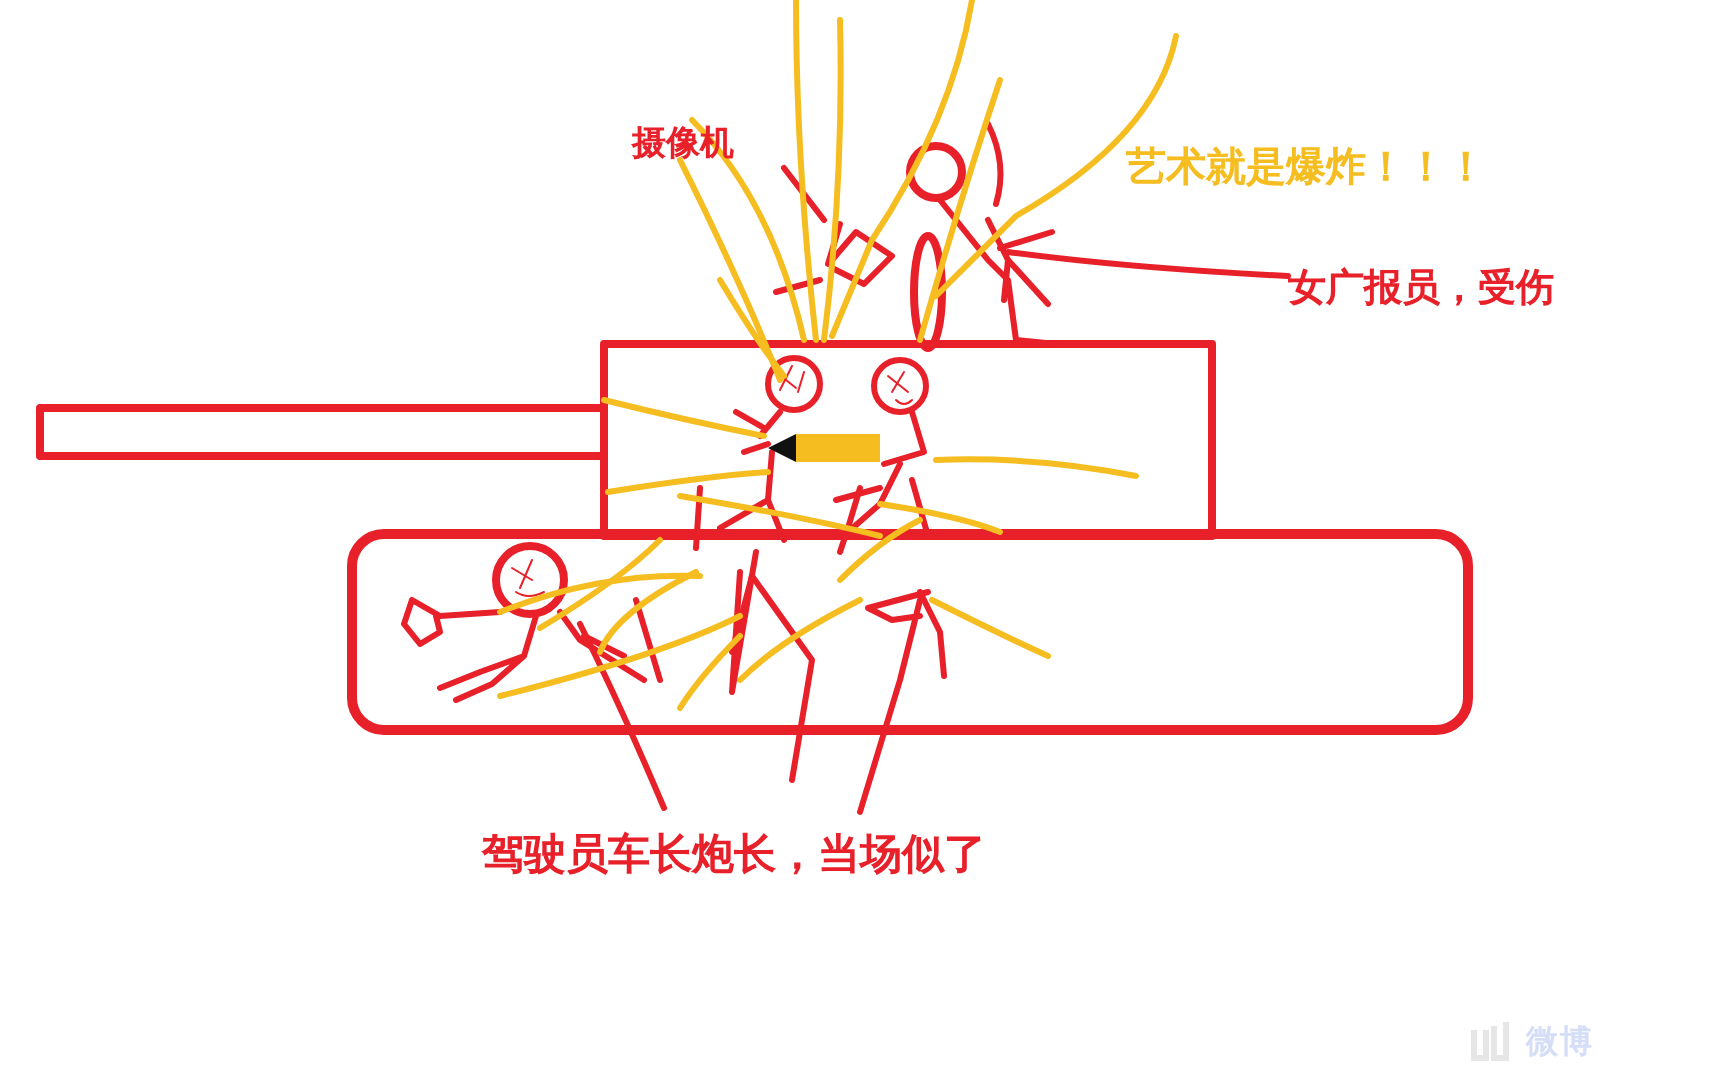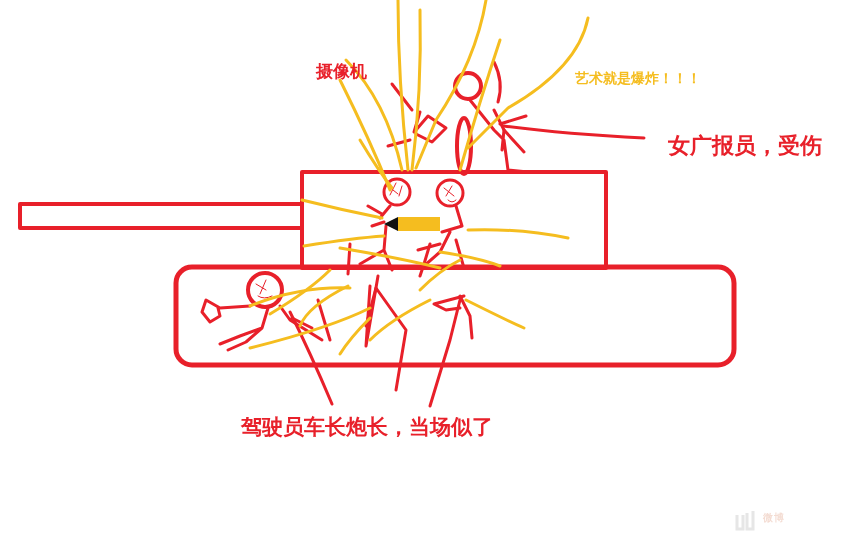--- a/index.html
+++ b/index.html
@@ -2,21 +2,21 @@
 <html><head>
   <meta charset="utf-8">
   <style>
     html, body { margin: 0; padding: 0; background: #ffffff; }
     body { width: 864px; height: 540px; position: relative; overflow: hidden; font-family: "DejaVu Sans", sans-serif; }
     .canvas { position: absolute; left: 0; top: 0; width: 864px; height: 540px; }
     .label { position: absolute; font-weight: bold; white-space: nowrap; font-family: "DejaVu Sans", sans-serif; }
     .red { color: #e8202a; }
     .yellow { color: #f5bd1f; }
     .watermark { position: absolute; left: 733px; top: 507px; width: 126px; height: 26px; opacity: 0.18; }
-    .wm-text { position: absolute; left: 30px; top: 4px; font-size: 10px; color: #c2410c; font-weight: bold; letter-spacing: 1px; }
+    .wm-text { position: absolute; left: 30px; top: 4px; font-size: 16px; color: #1d4ed8; font-weight: bold; letter-spacing: 1px; }
   </style>
 </head>
 <body>
 
 <svg class="canvas" viewBox="0 0 864 540" xmlns="http://www.w3.org/2000/svg">
   <g fill="none" stroke-linecap="round" stroke-linejoin="round">
 
     <rect x="20" y="204" width="282" height="24" stroke="#e8202a" stroke-width="4"></rect>
 
     <rect x="302" y="172" width="304" height="96" stroke="#e8202a" stroke-width="4"></rect>
@@ -87,22 +87,22 @@
       <path d="M250 348 q80 -20 120 -40"></path>
       <path d="M370 318 q-20 20 -30 36"></path>
       <path d="M430 300 q-40 20 -60 40"></path>
       <path d="M466 300 q40 20 58 28"></path>
       <path d="M460 260 q-20 10 -40 30"></path>
     </g>
   </g>
 </svg>
 
 <div class="label red" style="left:316px; top:60px; font-size:17px;">摄像机</div>
-<div class="label yellow" style="left:575px; top:70px; font-size:14px;">艺术就是爆炸！！！</div>
-<div class="label red" style="left:668px; top:131px; font-size:22px;text-align:center;">女广报员，受伤</div>
+<div class="label yellow" style="left:563px; top:70px; font-size:20px;">艺术就是爆炸！！！</div>
+<div class="label red" style="left:644px; top:131px; font-size:19px;text-align:center;">女广报员，受伤</div>
 <div class="label red" style="left:241px; top:413px; font-size:21px;">驾驶员车长炮长，当场似了</div>
 
 <div class="watermark">
   <svg width="26" height="26" viewBox="0 0 26 26">
     <path d="M4 8 v14 h6 v-14 M14 6 v16 h6 v-18" fill="none" stroke="#777" stroke-width="3"></path>
   </svg>
   <span class="wm-text">微博</span>
 </div>
 
 </body></html>

